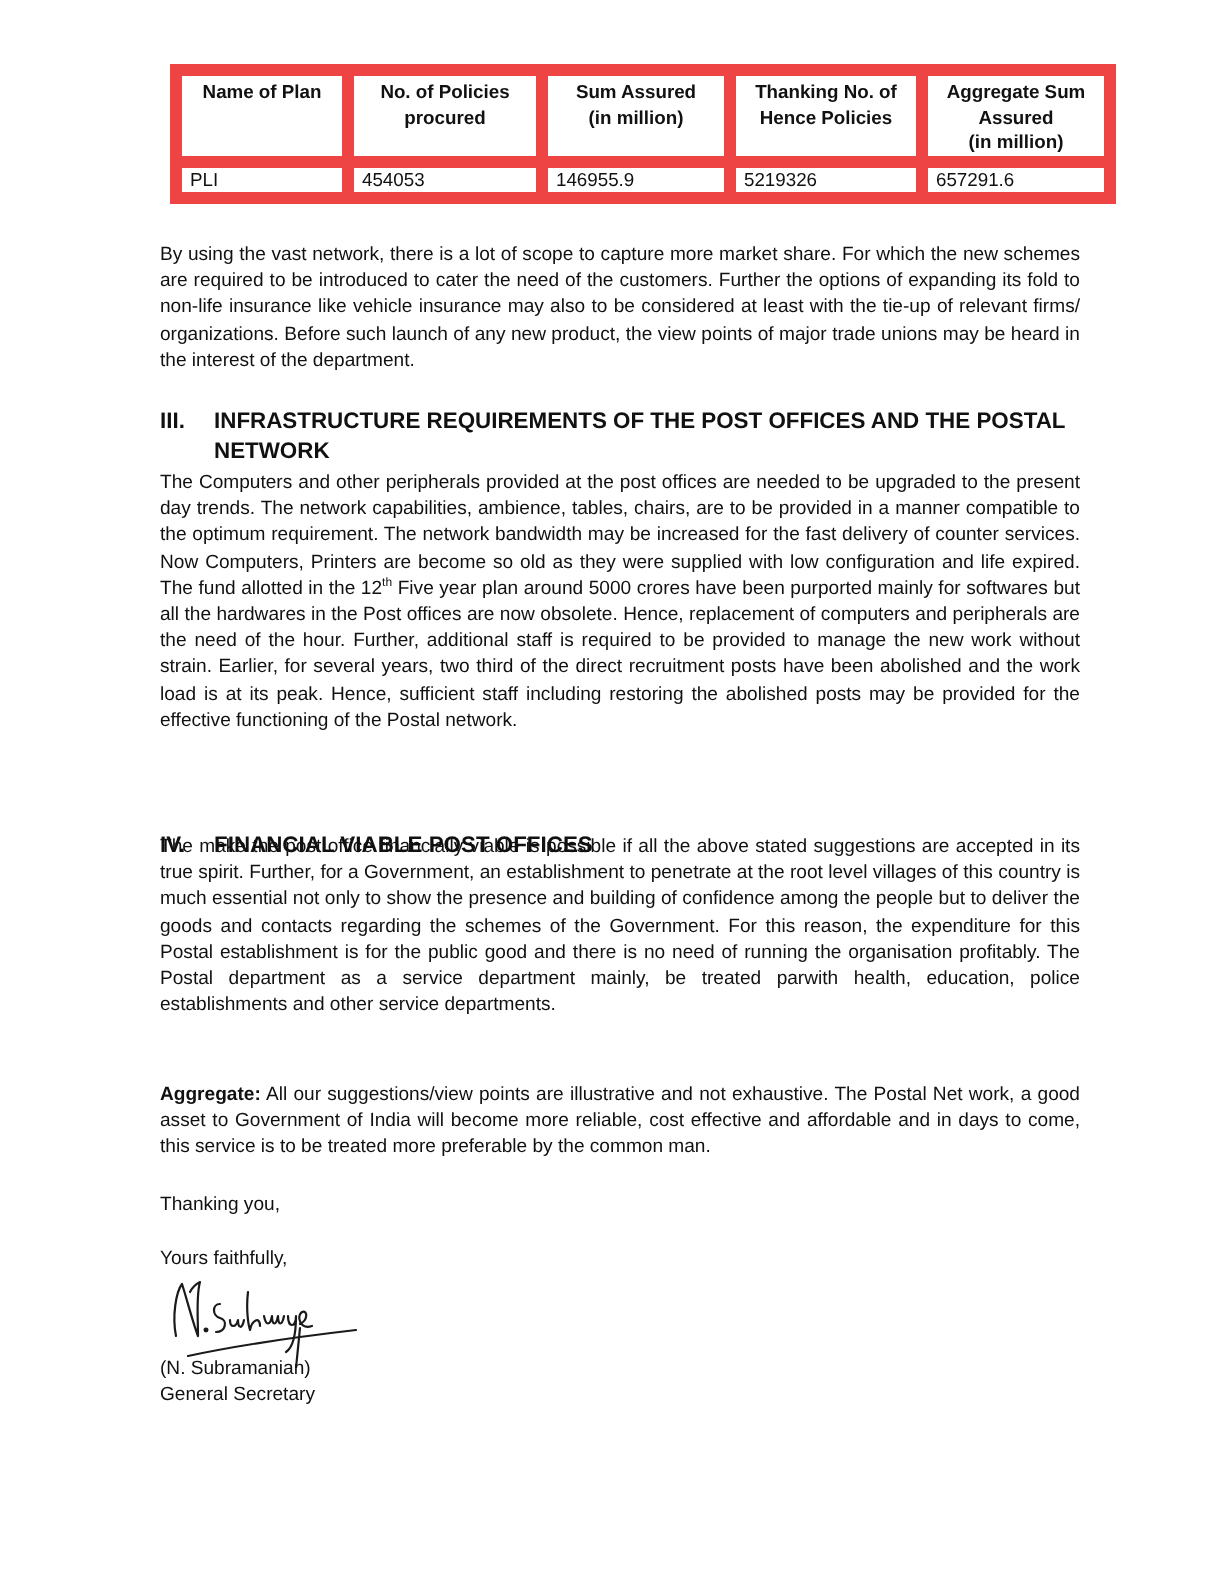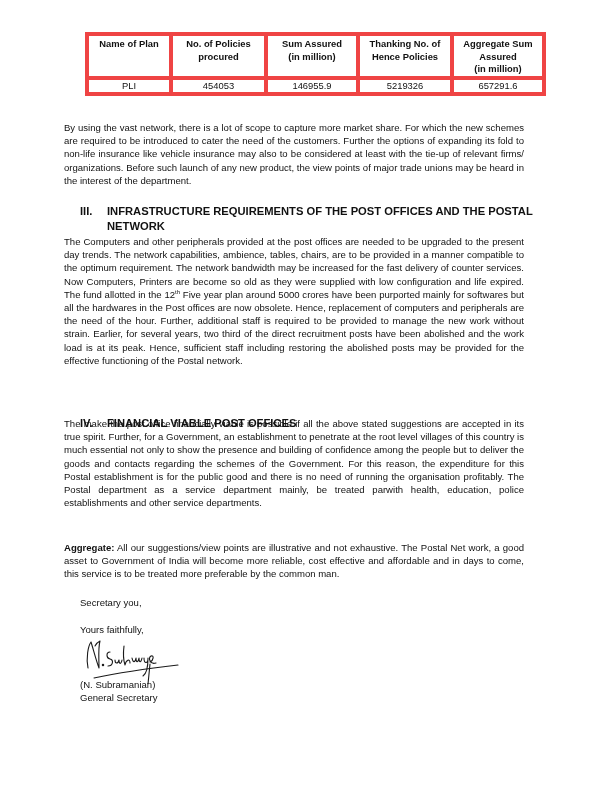--- a/index.html
+++ b/index.html
@@ -17,44 +17,44 @@
     }
     table.plans {
       position: absolute;
       left: 85px;
       top: 32px;
       border-collapse: collapse;
       font-size: 9.4px;
       line-height: 12.6px;
     }
     table.plans th, table.plans td {
-      border: 4px solid #ef4444;
+      border: 6px solid #ef4444;
       padding: 0 4px;
       vertical-align: top;
     }
     table.plans th {
       font-weight: bold;
       text-align: center;
       padding-top: 2px;
       padding-bottom: 0px;
       height: 37px;
     }
     table.plans td {
-      text-align: center;
+      text-align: left;
       height: 12px;
     }
     .c1 { width: 72px; }
     .c2 { width: 83px; }
     .c3 { width: 80px; }
     .c4 { width: 82px; }
     .c5 { width: 80px; }
 
     .para {
       position: absolute;
-      left: 64px;
+      left: 80px;
       width: 460px;
       font-size: 9.55px;
       line-height: 13.2px;
       text-align: justify;
       margin: 0;
     }
     .heading {
       position: absolute;
       left: 80px;
       width: 460px;
@@ -123,21 +123,21 @@
 <p class="para" style="top:235px;"><span>The Computers and other peripherals provided at the post offices are needed to be upgraded to the present day trends. The network capabilities, ambience, tables, chairs, are to be provided in a manner compatible to the optimum requirement. The network bandwidth may be increased for the fast delivery of counter services. Now Computers, Printers are become so old as they were supplied with low configuration and life expired. The fund allotted in the 12</span><sup>th</sup><span> Five year plan around 5000 crores have been purported mainly for softwares but all the hardwares in the Post offices are now obsolete. Hence, replacement of computers and peripherals are the need of the hour. Further, additional staff is required to be provided to manage the new work without strain. Earlier, for several years, two third of the direct recruitment posts have been abolished and the work load is at its peak. Hence, sufficient staff including restoring the abolished posts may be provided for the effective functioning of the Postal network.</span></p>
 
 <div class="heading" style="top:416px;">
   <span class="num">IV.</span><span>FINANCIAL VIABLE POST OFFICES</span>
 </div>
 
 <p class="para" style="top:417px;">The make the post office financially viable is possible if all the above stated suggestions are accepted in its true spirit. Further, for a Government, an establishment to penetrate at the root level villages of this country is much essential not only to show the presence and building of confidence among the people but to deliver the goods and contacts regarding the schemes of the Government. For this reason, the expenditure for this Postal establishment is for the public good and there is no need of running the organisation profitably. The Postal department as a service department mainly, be treated parwith health, education, police establishments and other service departments.</p>
 
 <p class="para" style="top:541px;"><span class="bold">Aggregate:</span><span> All our suggestions/view points are illustrative and not exhaustive. The Postal Net work, a good asset to Government of India will become more reliable, cost effective and affordable and in days to come, this service is to be treated more preferable by the common man.</span></p>
 
-<p class="plain" style="top:596px;">Secretary you,</p>
+<p class="plain" style="top:596px;">Thanking you,</p>
 <p class="plain" style="top:623px;">Yours faithfully,</p>
 
 <svg class="signature" viewBox="0 0 100 46" xmlns="http://www.w3.org/2000/svg">
   <g fill="none" stroke="#1a1a1a" stroke-width="1.1" stroke-linecap="round" stroke-linejoin="round">
     <path d="M6 30 C 4 20, 6 8, 9 4 C 11 10, 14 22, 17 30 C 17 20, 16 10, 18 3 C 16 4, 14 6, 13 8"></path>
     <circle cx="21" cy="27" r="0.7" fill="#1a1a1a"></circle>
     <path d="M28 14 C 24 14, 24 20, 28 21 C 32 22, 31 28, 26 28"></path>
     <path d="M33 22 C 33 26, 36 26, 37 22 C 37 26, 39 27, 40 22"></path>
     <path d="M42 8 C 41 16, 42 24, 43 27 C 44 22, 48 20, 48 25"></path>
     <path d="M50 20 C 51 25, 53 25, 54 20 C 54 25, 56 25, 57 20 C 57 25, 59 25, 60 20"></path>

